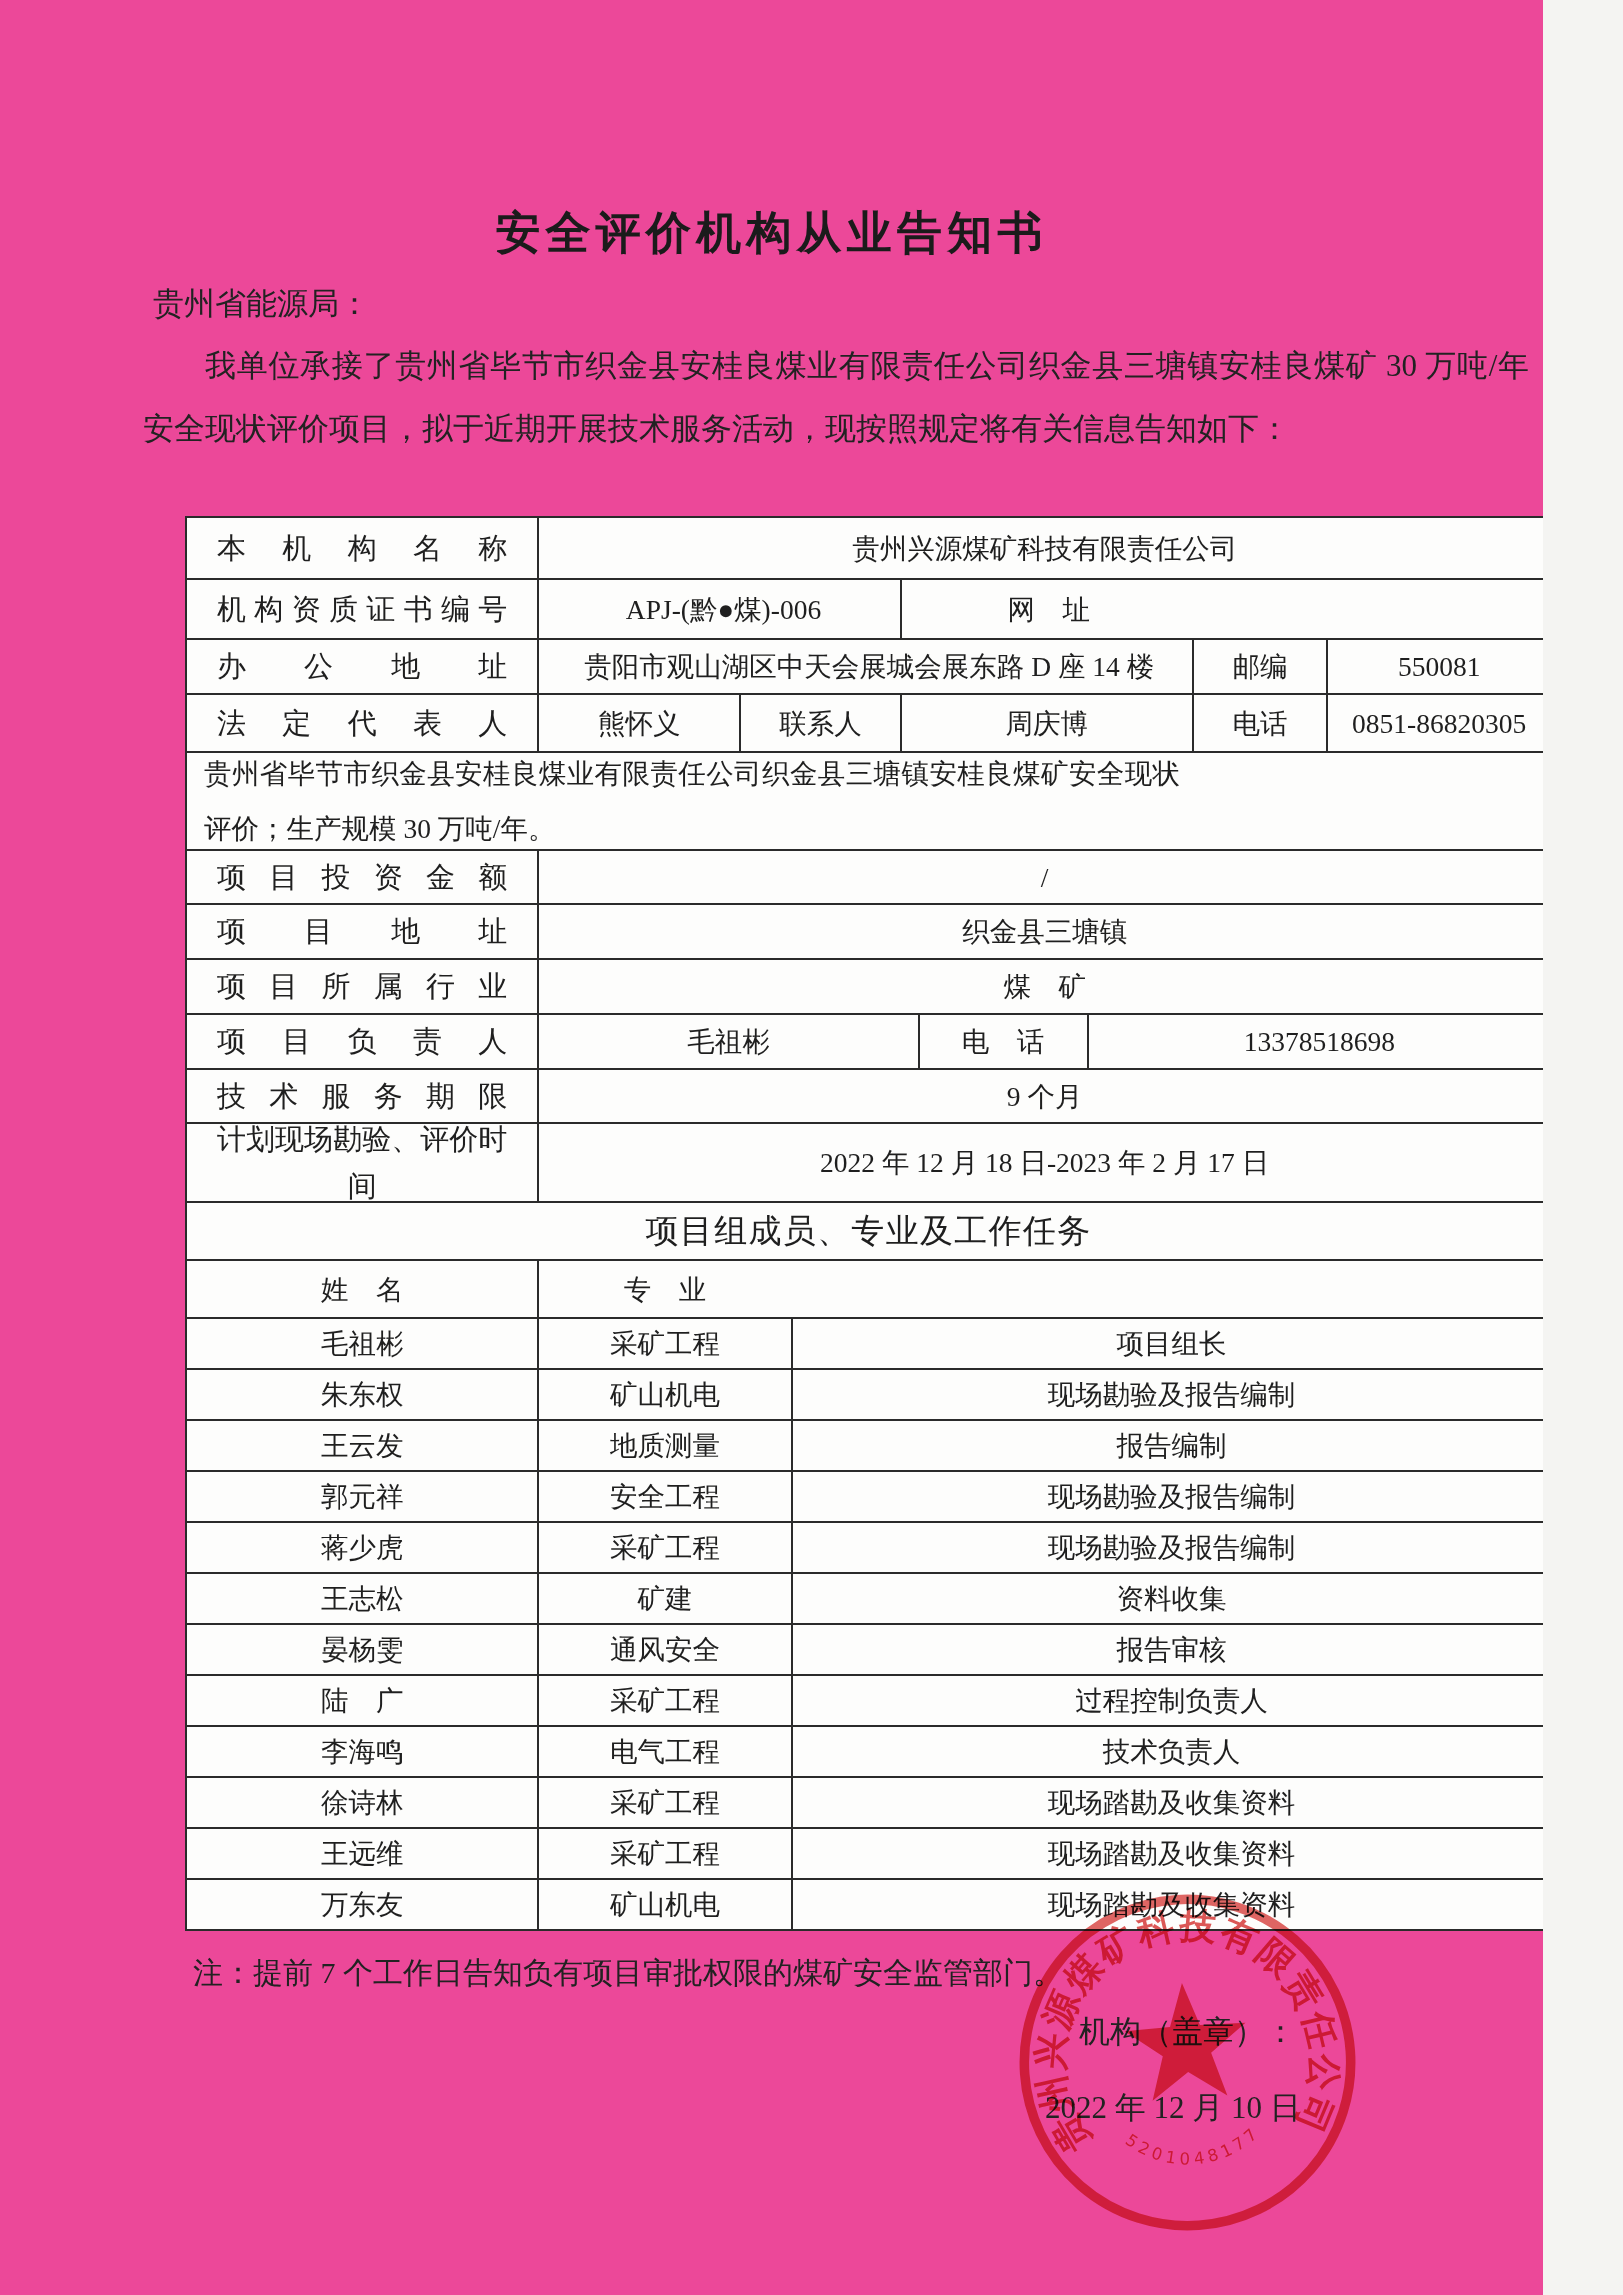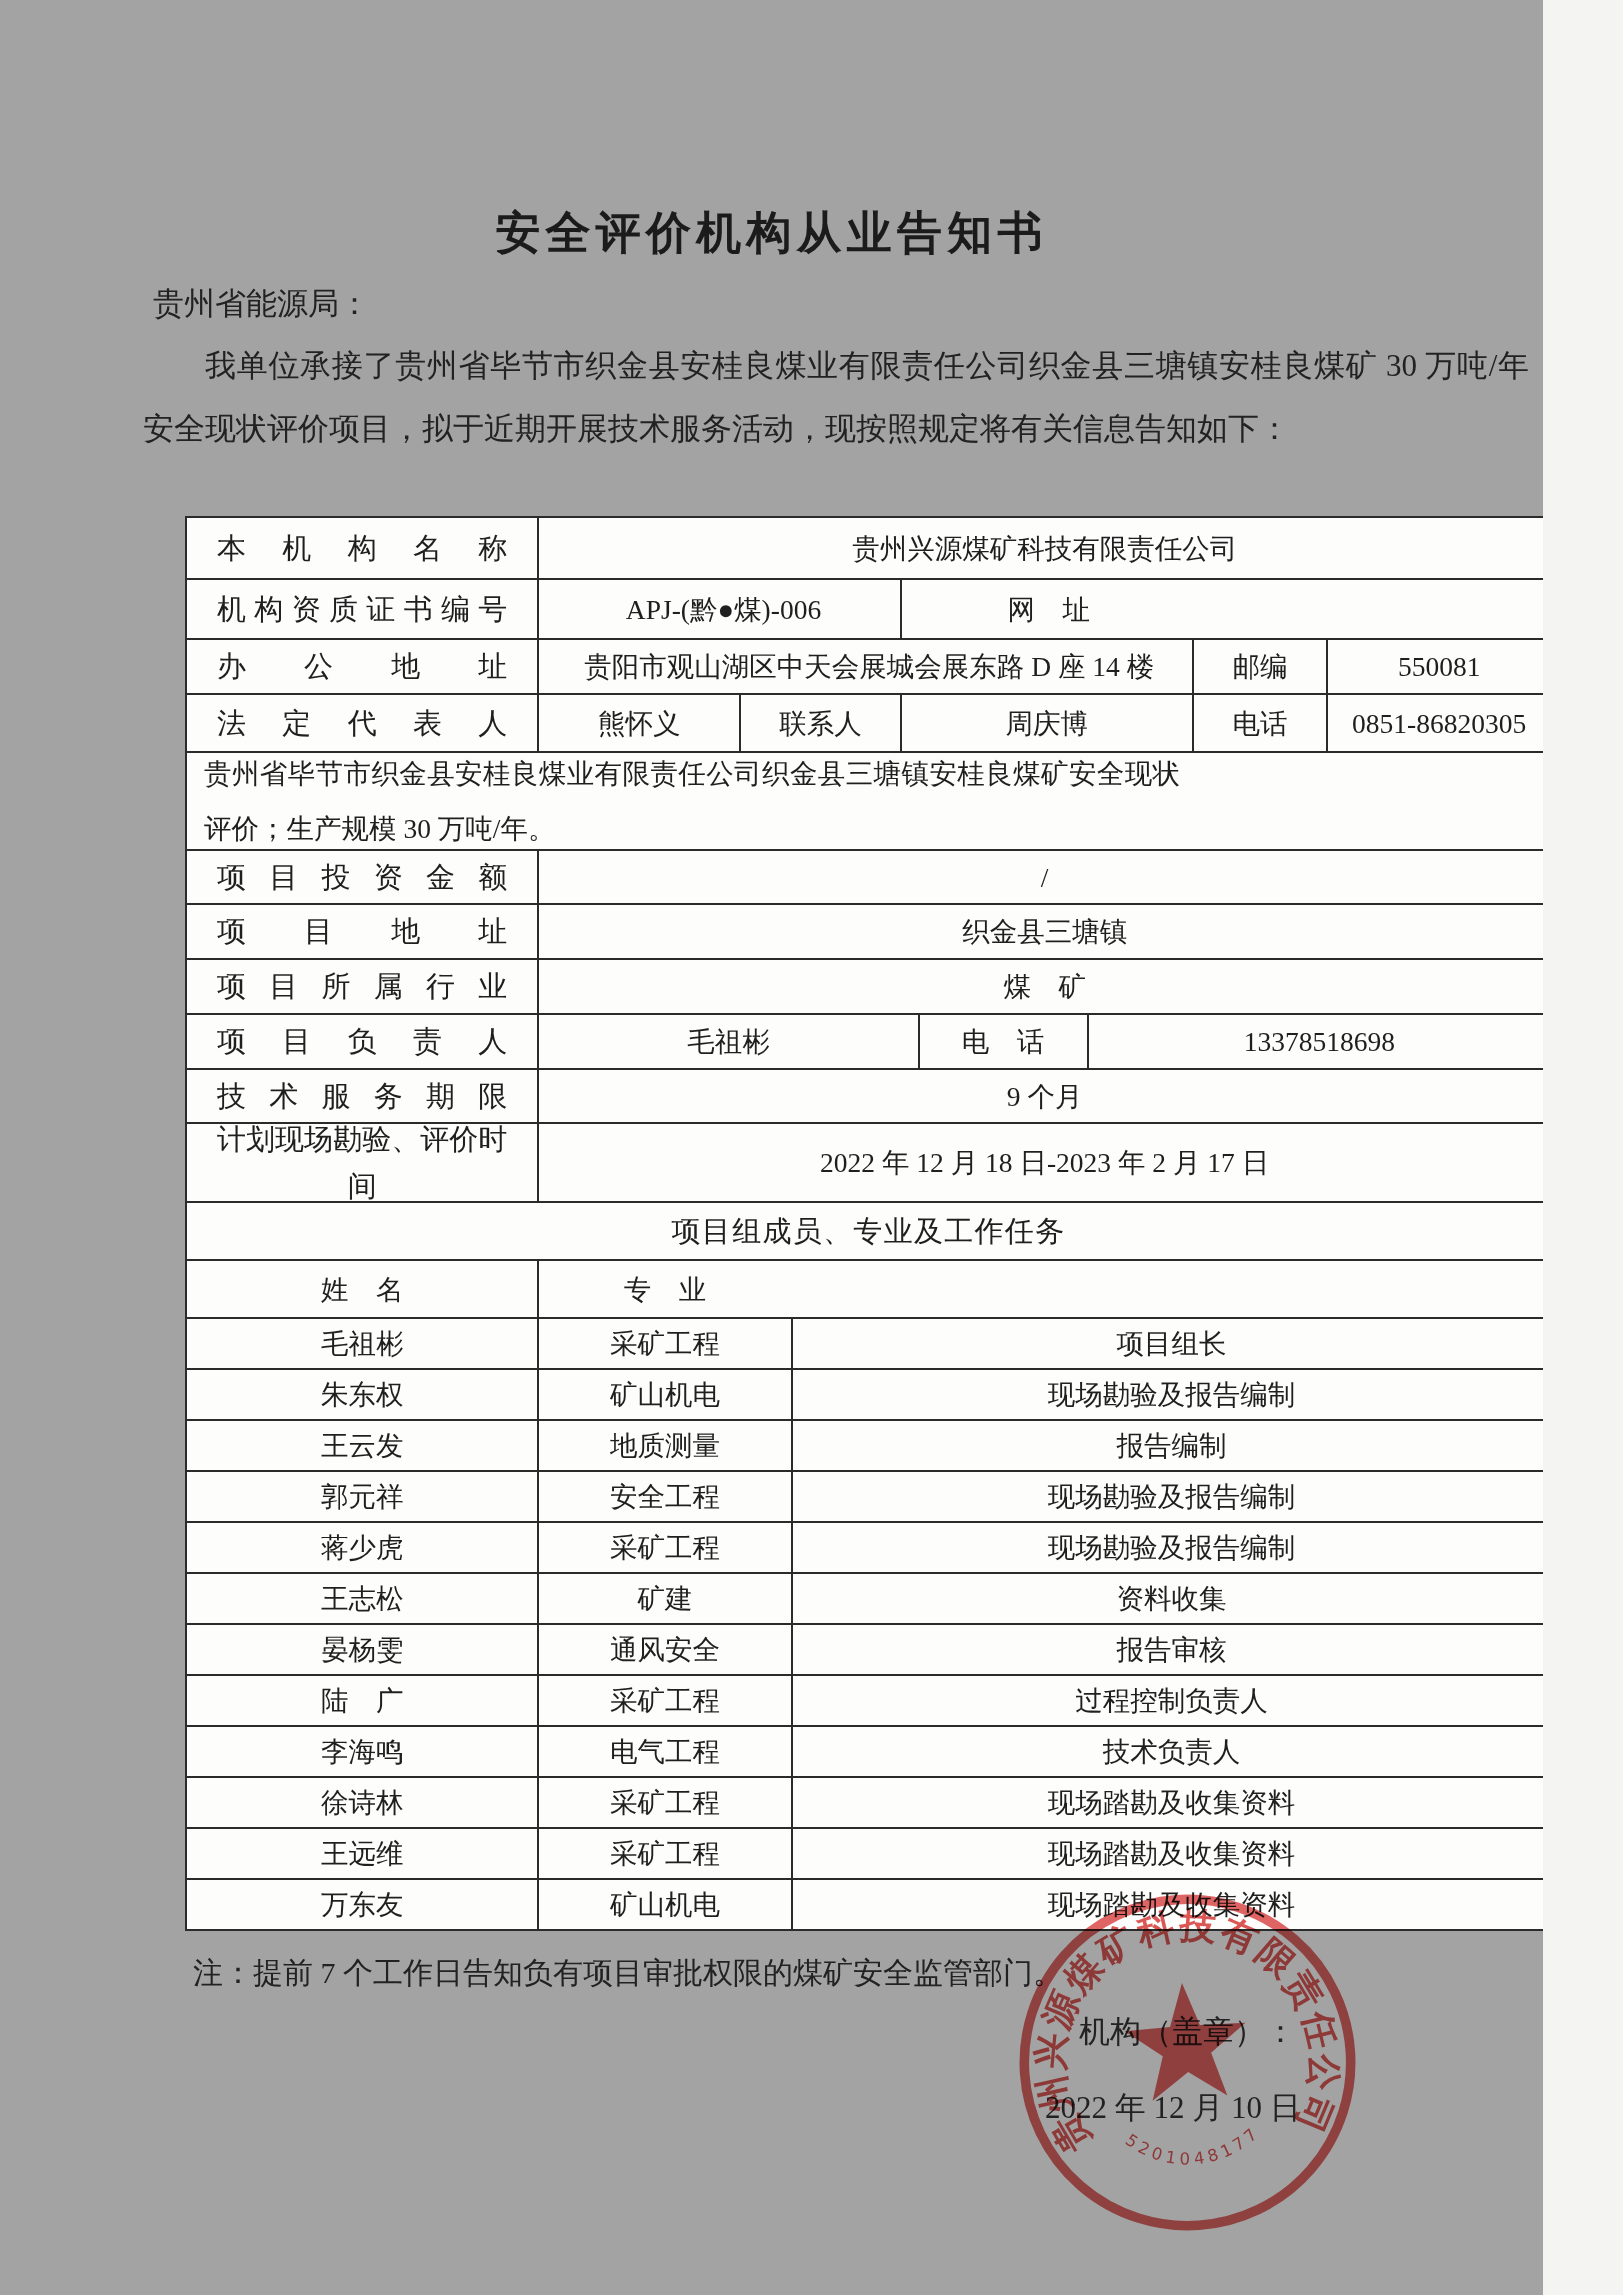--- a/index.html
+++ b/index.html
@@ -5,21 +5,21 @@
   html,body{margin:0;padding:0;}
   body{
     width:1623px;height:2295px;
     background:#f4f4f2;
     font-family:"Liberation Serif","DejaVu Serif",serif;
     color:#1e1e1e;
     -webkit-font-smoothing:antialiased;
   }
   .doc{
     position:relative;width:1543px;height:2295px;
-    background:#a3a3a3;overflow:hidden;
+    background:#ec4899;overflow:hidden;
   }
   
   .title{
     margin:0;padding-top:203px;
     text-align:center;
     font-size:45px;font-weight:700;letter-spacing:5.2px;
     color:#1b1b1b;line-height:60px;
   }
   .salutation{
     margin:19.6px 0 0 153px;
@@ -52,21 +52,21 @@
   }
   .cell:first-child{border-left:none;}
   .lab{
     font-size:29px;
     text-align:justify;text-align-last:justify;
     padding:2.6px 30px;
   }
   .lab.schedule{text-align:justify;text-align-last:center;line-height:47px;}
   .al{text-align:center;padding-left:17px;}
   .jus{text-align:justify;text-align-last:left;line-height:55px;padding-right:19.6px;}
-  .sect{font-size:29px;letter-spacing:1.3px;}
+  .sect{font-size:33px;letter-spacing:1.3px;}
   
   .w-label{width:25.7%;}
   .w-r0v{width:74.3%;}
   .w-r1a{width:26.6%;} .w-r1b{width:21.7%;} .w-r1c{width:26.0%;}
   .w-r2a{width:48.0%;} .w-r2b{width:9.9%;}  .w-r2c{width:16.4%;}
   .w-r3a{width:14.8%;} .w-r3b{width:11.8%;} .w-r3c{width:21.4%;} .w-r3d{width:9.9%;} .w-r3e{width:16.4%;}
   .w-r8a{width:27.9%;} .w-r8b{width:12.4%;} .w-r8c{width:34.0%;}
   .w-full{width:100%;}
   .w-tm1{width:25.7%;} .w-tm2{width:18.6%;} .w-tm3{width:55.7%;}
   

